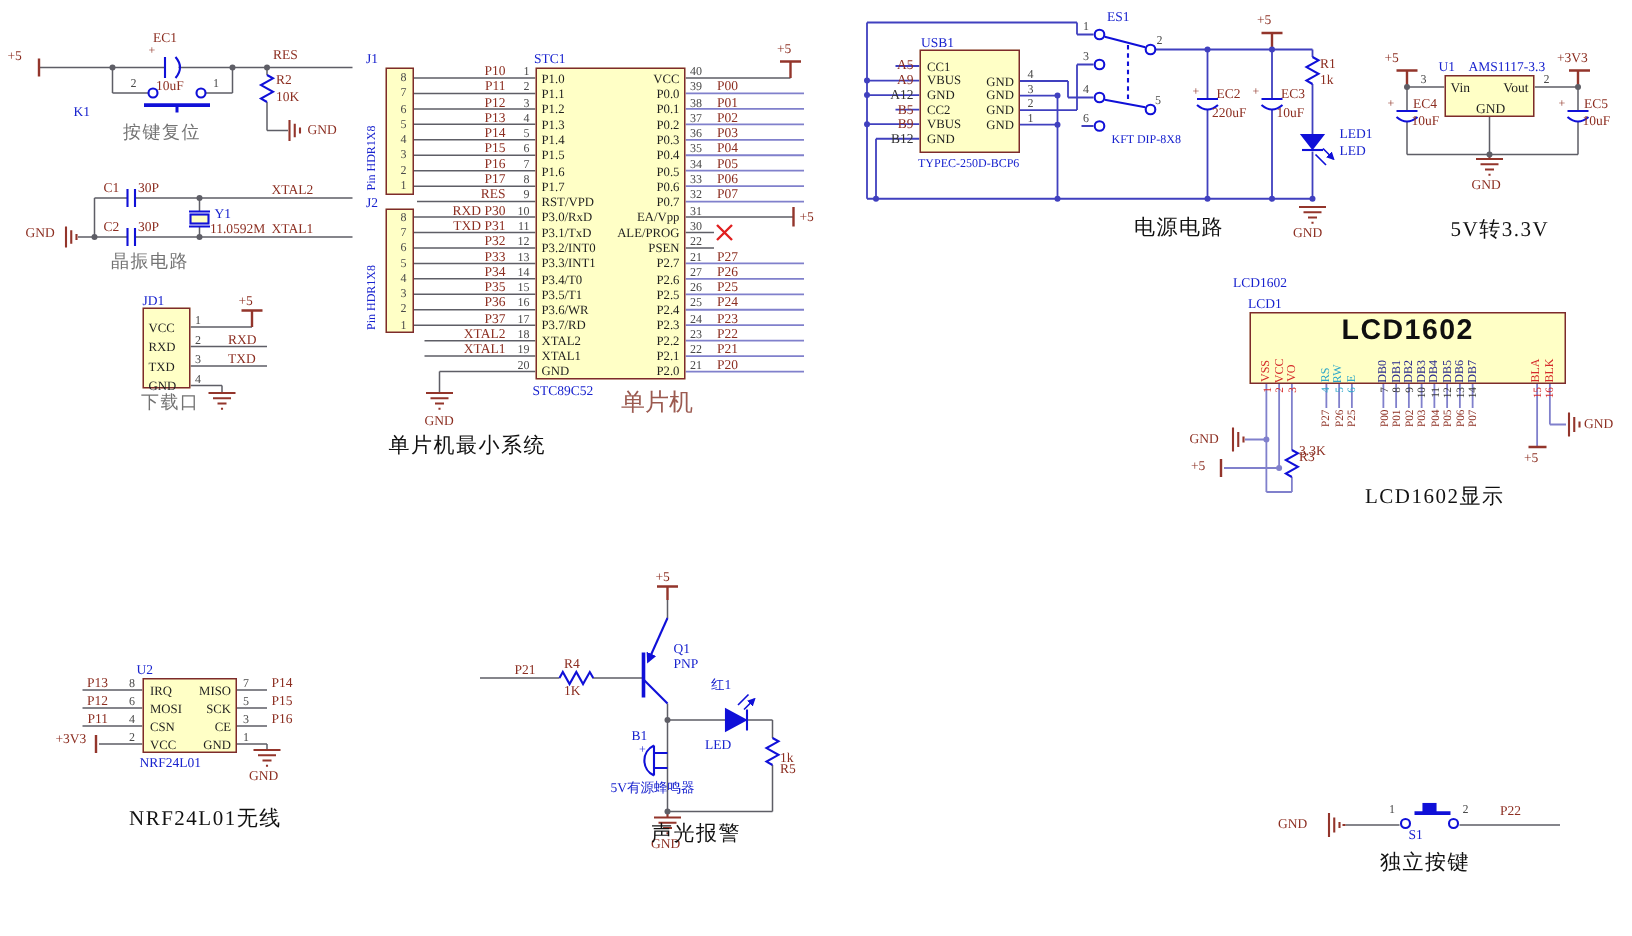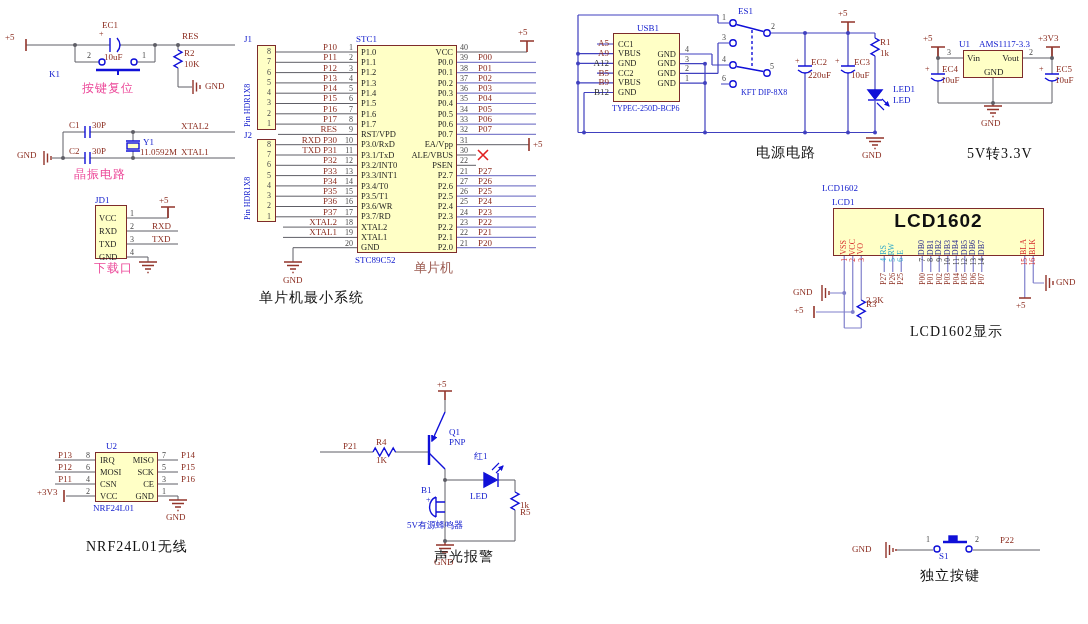--- a/index.html
+++ b/index.html
@@ -1,23 +1,23 @@
 <!DOCTYPE html>
 <html><head>
 <meta charset="utf-8">
 <style>
   html,body{margin:0;padding:0;background:#fff}
   #canvas{position:relative;width:1088px;height:624px;background:#fff;overflow:hidden;
           font-family:"Liberation Serif",serif}
   svg{position:absolute;left:0;top:0;z-index:1}
   .chip{position:absolute;z-index:2;box-sizing:border-box;background:#FFFFC6;border:1.5px solid #7D2B2B}
   .t{position:absolute;z-index:3;font:9px "Liberation Serif",serif;line-height:1;white-space:nowrap}
-  .f8{font-size:8px}.f11{font-size:13px}
+  .f8{font-size:8px}.f11{font-size:16px}
   .cap{font-size:14px;color:#111;letter-spacing:1px}
-  .capb{font-size:12px;color:#ec4899;letter-spacing:1px}
+  .capb{font-size:12px;color:#737373;letter-spacing:1px}
   .m{color:#8C2E21}.bl{color:#1822CE}.dk{color:#1F1F1F}.gy{color:#4A4A4A}.cm{color:#9B5A50}
   .ra{text-align:right}.big{font:bold 19px "Liberation Sans",sans-serif;color:#101010;letter-spacing:1px}
   .col{position:absolute;z-index:3;display:flex;flex-direction:column;font:9px "Liberation Serif",serif;line-height:1}
   .col .cell{display:flex;width:100%}
   .ae .cell{align-items:flex-end}.ac .cell{align-items:center}.jr .cell{justify-content:flex-end}
   .rows-10 .cell{height:10.3px}.rows-97 .cell{height:9.7px}.rows-12 .cell{height:12px}.rows-13 .cell{height:13px}
   .netc span{color:#8C2E21}.numc span{color:#4A4A4A;font-size:8px}.namc span{color:#1F1F1F;font-size:8.5px}
   .vlab{position:absolute;z-index:3;writing-mode:vertical-rl;transform:rotate(180deg);
         font:8px "Liberation Serif",serif;color:#1822CE;line-height:1}
   .lcdrow,.lcdnets{position:absolute;z-index:3;display:flex}
@@ -531,21 +531,21 @@
       <div class="cell">
         <span>P0.6</span>
       </div>
       <div class="cell">
         <span>P0.7</span>
       </div>
       <div class="cell">
         <span>EA/Vpp</span>
       </div>
       <div class="cell">
-        <span>ALE/VBUS</span>
+        <span>ALE/PROG</span>
       </div>
       <div class="cell">
         <span>PSEN</span>
       </div>
       <div class="cell">
         <span>P2.7</span>
       </div>
       <div class="cell">
         <span>P2.6</span>
       </div>
@@ -692,21 +692,21 @@
         <span>P20</span>
       </div>
     </div>
 <div class="t m" style="left:518px;top:28px">+5</div>
 <div class="t m" style="left:533px;top:140px">+5</div>
 <div class="t bl" style="left:355px;top:256px">STC89C52</div>
 <div class="t cm f11" style="left:414px;top:261px">单片机</div>
 <div class="t m" style="left:283px;top:276px">GND</div>
 <div class="t cap" style="left:259px;top:291px">单片机最小系统</div>
 
-<div class="t bl" style="left:637px;top:24px">USB1</div>
+<div class="t bl" style="left:614px;top:24px">USB1</div>
 <div class="col rows-97 ac jr usbpads" style="left:578px;top:39.15px;width:31px">
       <div class="cell">
         <span>A5</span>
       </div>
       <div class="cell">
         <span>A9</span>
       </div>
       <div class="cell">
         <span>A12</span>
       </div>
@@ -948,21 +948,21 @@
       </div>
     </div>
 <div class="t m" style="left:793px;top:288px">GND</div>
 <div class="t m" style="left:794px;top:306px">+5</div>
 <div class="t m" style="left:866px;top:300px">R3</div>
 <div class="t m" style="left:866px;top:296px">3.3K</div>
 <div class="t m" style="left:1016px;top:301px">+5</div>
 <div class="t m" style="left:1056px;top:278px">GND</div>
 <div class="t cap" style="left:910px;top:325px">LCD1602显示</div>
 
-<div class="t bl" style="left:106px;top:442px">U2</div>
+<div class="t bl" style="left:91px;top:442px">U2</div>
 <div class="col rows-12 ae jr netc" style="left:38px;top:448px;width:34px">
       <div class="cell">
         <span>P13</span>
       </div>
       <div class="cell">
         <span>P12</span>
       </div>
       <div class="cell">
         <span>P11</span>
       </div>

